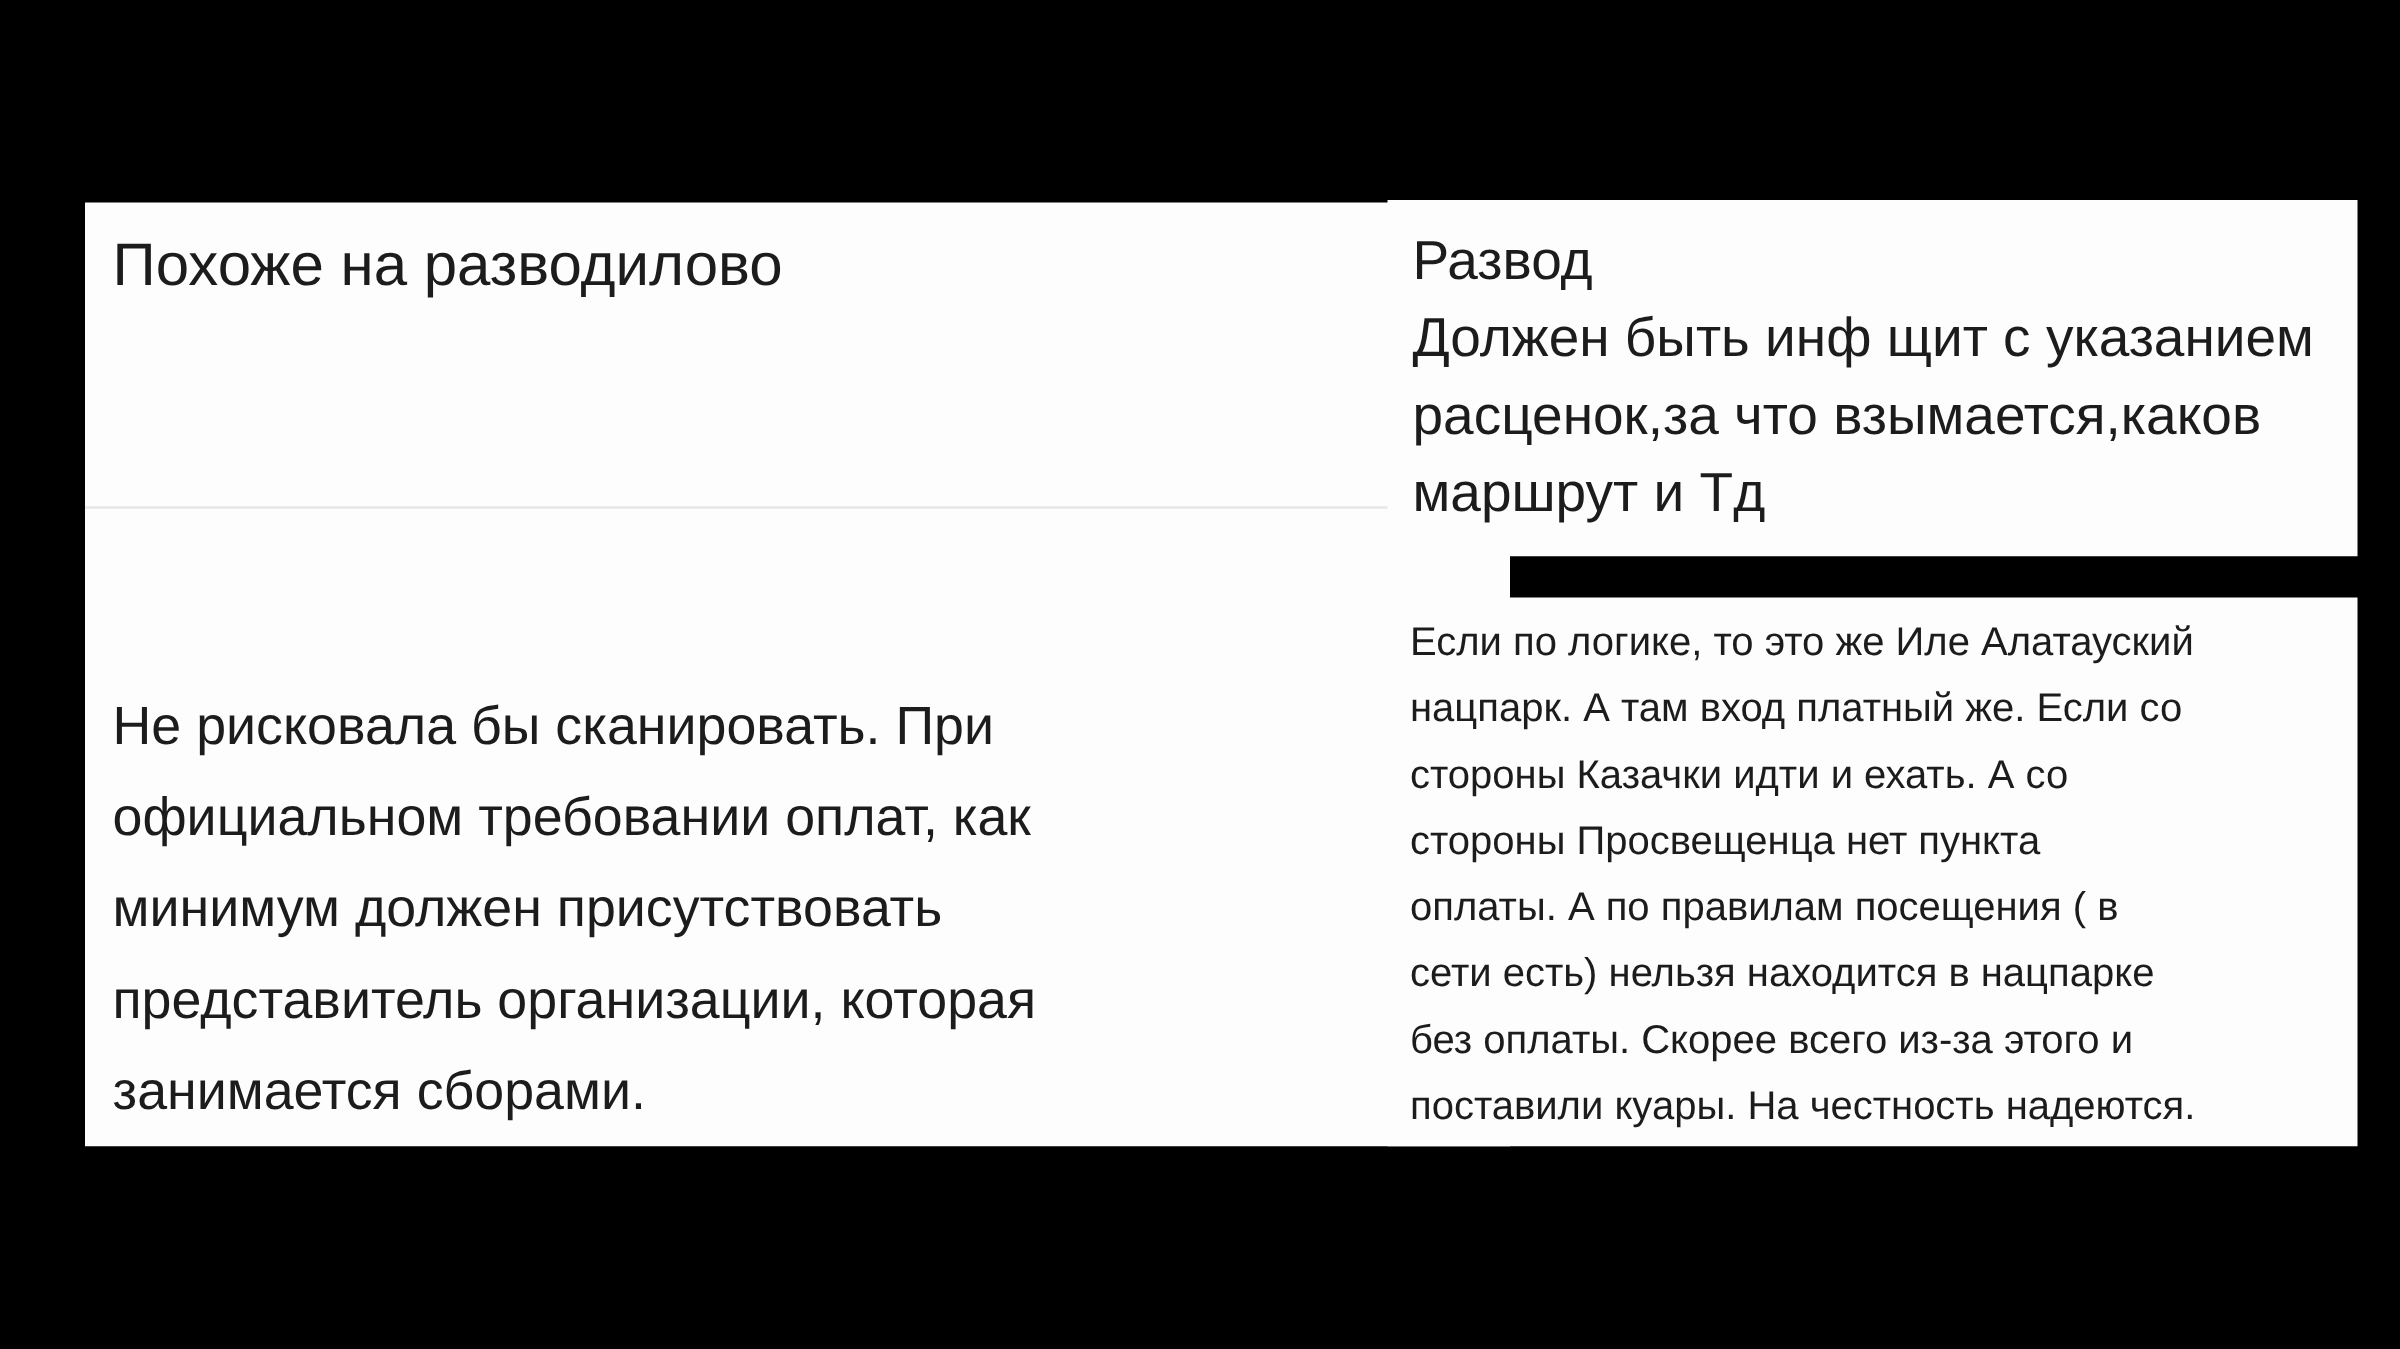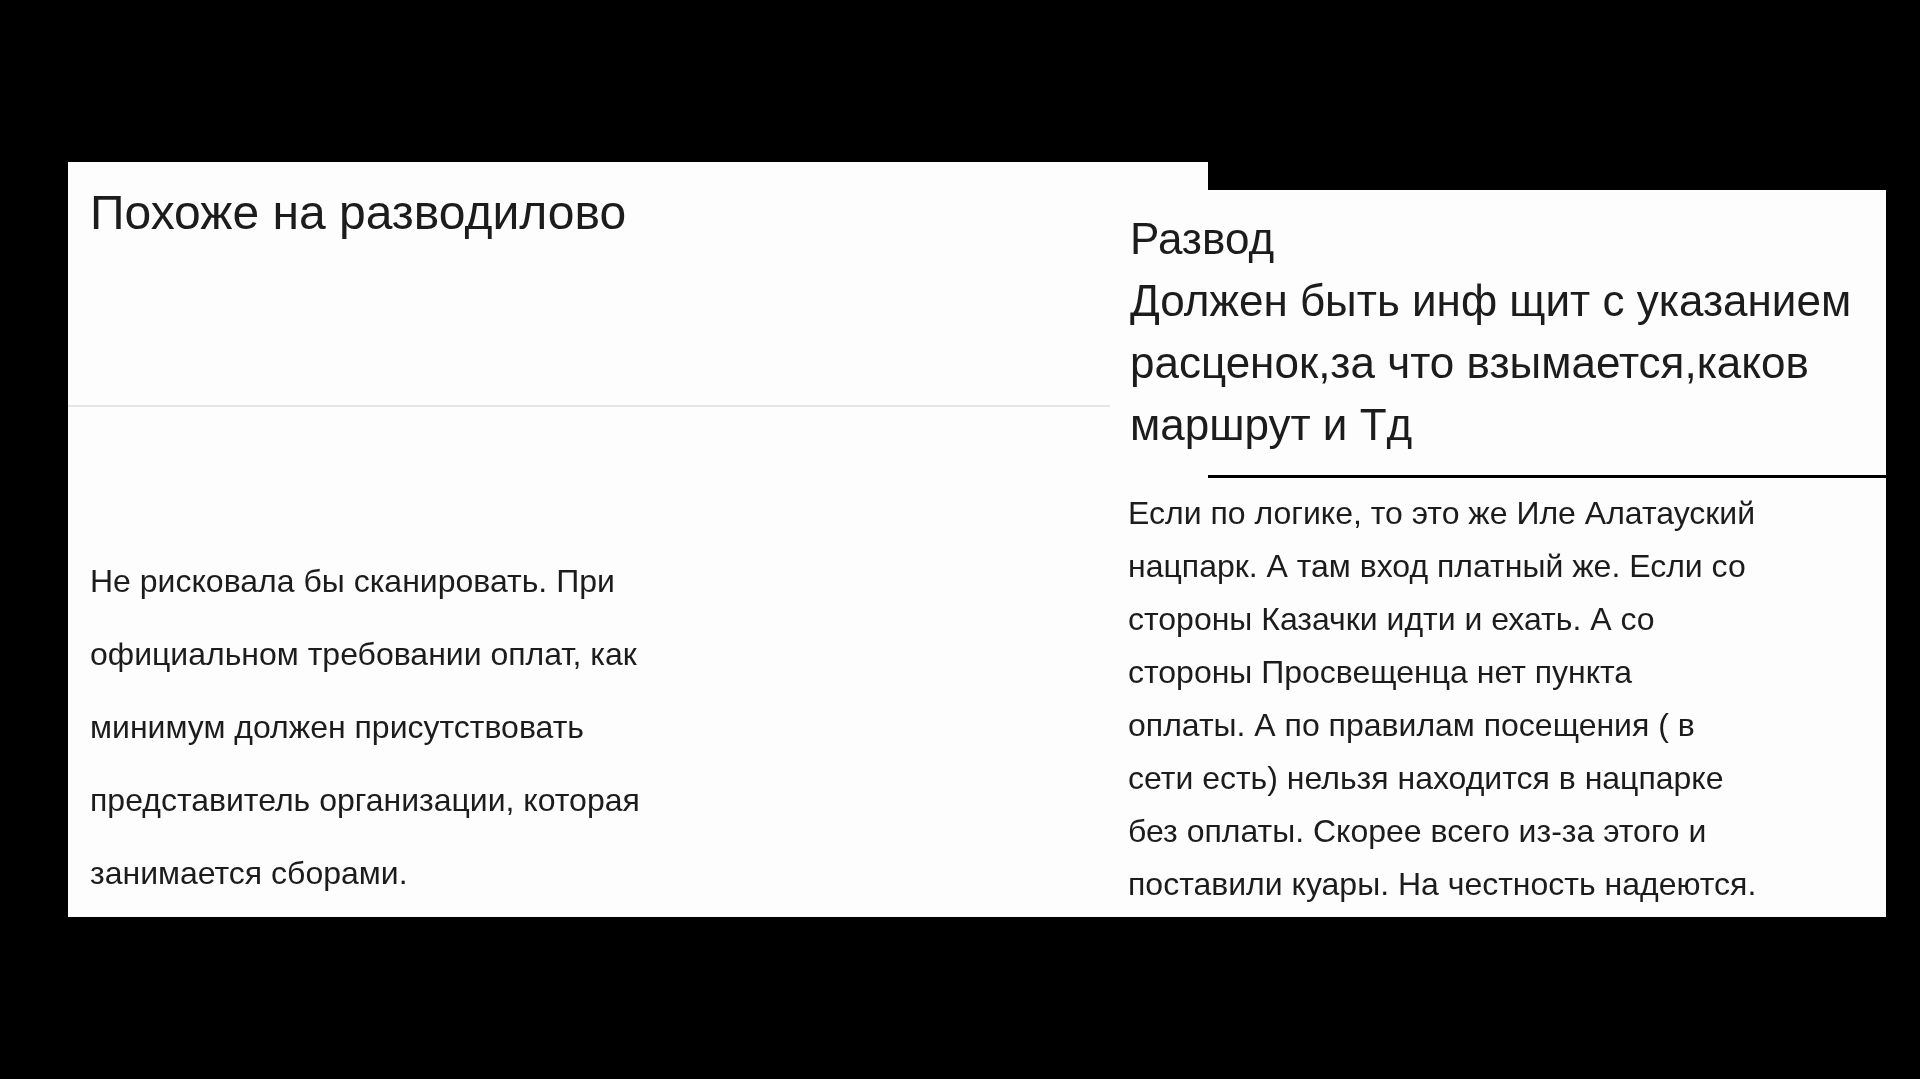--- a/index.html
+++ b/index.html
@@ -32,25 +32,25 @@
   .left-top-text {
     position: absolute; top: 22px; left: 22px; right: 40px;
     font-size: 48px; line-height: 58px;
   }
   .left-divider {
     position: absolute; top: 243px; left: 0; right: 0;
     height: 2px; background: var(--divider);
   }
   .left-bottom-text {
     position: absolute; top: 383px; left: 22px; right: 36px;
-    font-size: 32px; line-height: 73px;
+    font-size: 43px; line-height: 73px;
   }
 
   
-  .panel-top-right { left: 1110px; top: 160px; width: 776px; height: 285px; margin-top: 30px; }
+  .panel-top-right { left: 1110px; top: 160px; width: 776px; height: 285px; }
   .top-right-text {
     position: absolute; top: 18px; left: 20px; right: 14px;
     font-size: 44px; line-height: 62px;
   }
 
   
   .panel-bottom-right { left: 1110px; top: 478px; width: 776px; height: 439px; }
   .bottom-right-text {
     position: absolute; top: 9px; left: 18px; right: 10px;
     font-size: 32px; line-height: 53px;

